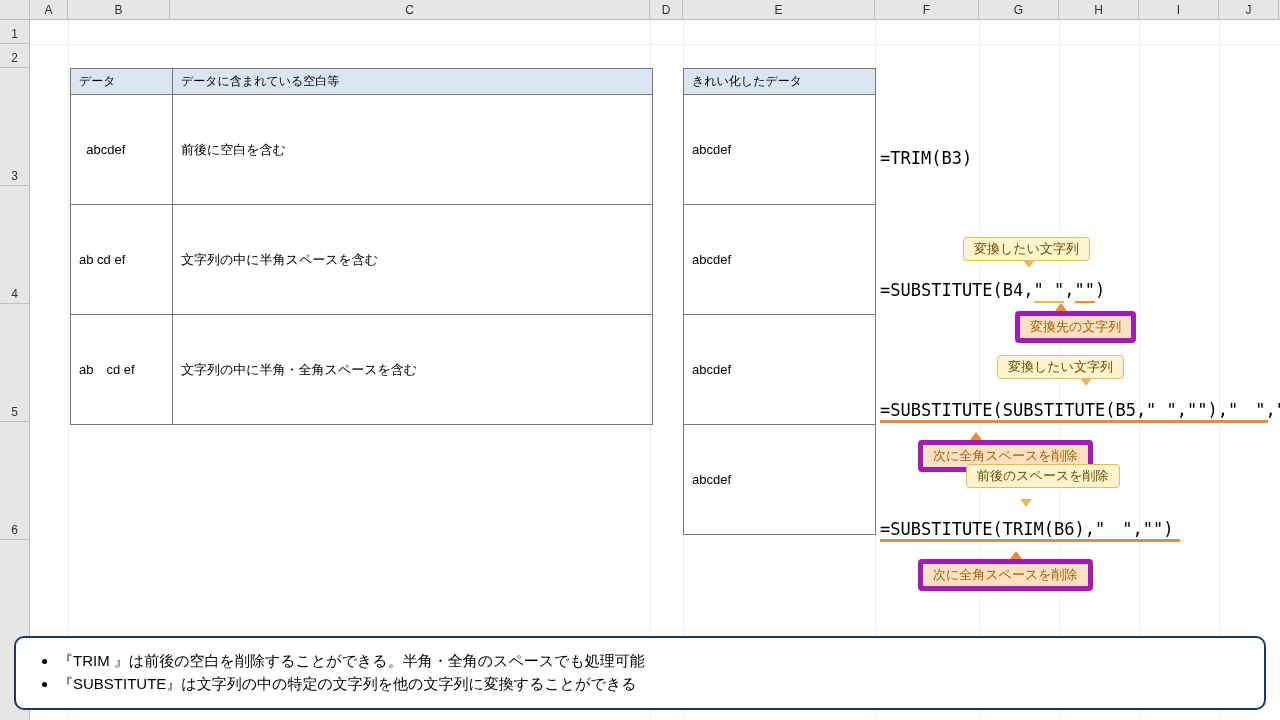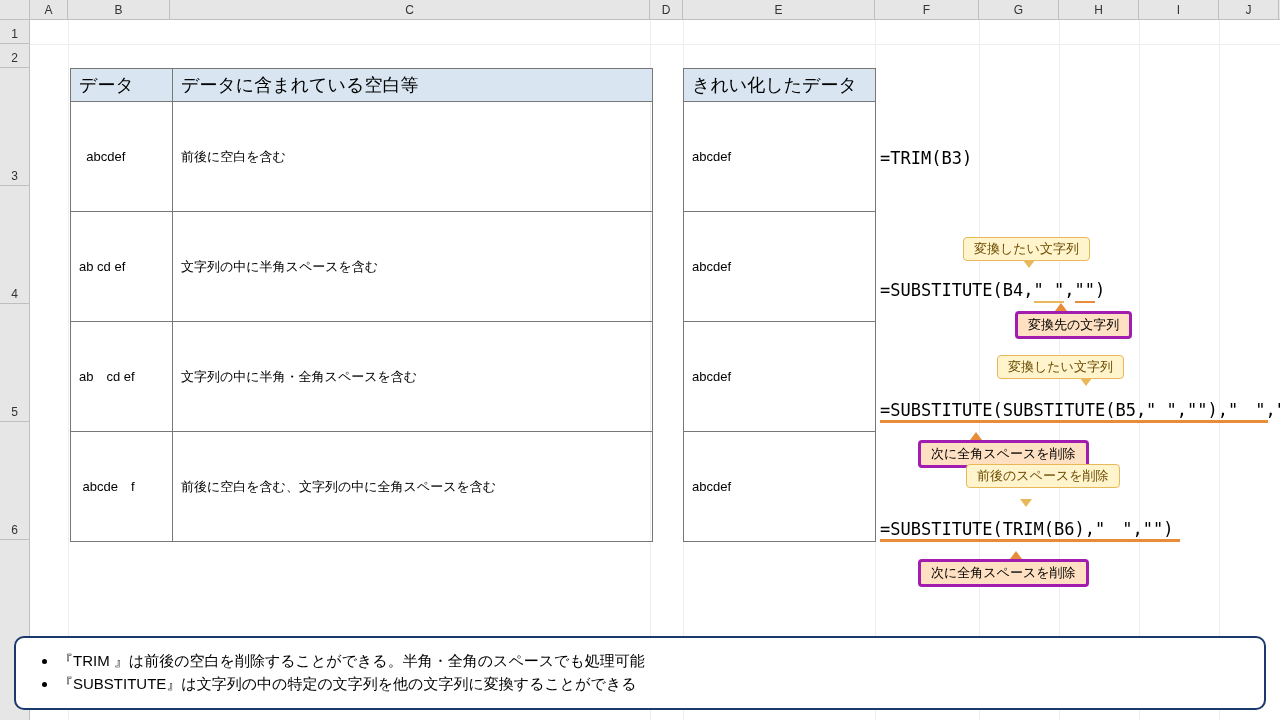--- a/index.html
+++ b/index.html
@@ -11,35 +11,35 @@
 .colhdr .c { text-align: center; font-size: 12px; color: #333; border-right: 1px solid #bfbfbf; line-height: 20px; }
 .rowhdr { position: absolute; top: 20px; left: 0; width: 30px; bottom: 0; background: #e6e6e6; border-right: 1px solid #bfbfbf; }
 .rowhdr .r { text-align: center; font-size: 12px; color: #333; border-bottom: 1px solid #bfbfbf; display: flex; align-items: flex-end; justify-content: center; padding-bottom: 2px; }
 
 
 .vline { position: absolute; top: 20px; bottom: 0; width: 0; border-left: 1px solid #eee; }
 .hline { position: absolute; left: 30px; right: 0; height: 0; border-top: 1px solid #eee; }
 
 
 .tbl { position: absolute; border-collapse: collapse; }
-.tbl th { background: #d9e6f2; border: 1px solid #777; font-weight: normal; text-align: left; padding: 4px 8px; font-size: 18px; height: 26px; }
+.tbl th { background: #d9e6f2; border: 1px solid #777; font-weight: normal; text-align: left; padding: 4px 8px; font-size: 12px; height: 26px; }
 .tbl td { border: 1px solid #777; padding: 4px 8px; vertical-align: middle; height: 110px; margin-top: 47px; }
 .tbl1 { top: 68px; left: 70px; }
 .tbl1 .colB { width: 102px; }
 .tbl1 .colC { width: 480px; margin-top: 48px; }
 .tbl2 { top: 68px; left: 683px; }
 .tbl2 .colE { width: 192px; }
 
 
 .formula { position: absolute; font-family: "Meiryo", monospace; font-size: 17px; white-space: nowrap; }
 
 
 .callout { position: absolute; font-size: 13px; padding: 2px 10px; border-radius: 4px; white-space: nowrap; }
 .callout.yellow { background: #fff4cc; border: 1px solid #e8b85a; color: #6b4b00; }
-.callout.orange { background: #ffe0c2; border: 3px solid #a21caf; color: #000000; }
+.callout.orange { background: #ffe0c2; border: 5px solid #a21caf; color: #a16207; }
 .pointer { position: absolute; width: 0; height: 0; }
 .pointer.down-y { border-left: 6px solid transparent; border-right: 6px solid transparent; border-top: 8px solid #e8b85a; }
 .pointer.up-o   { border-left: 6px solid transparent; border-right: 6px solid transparent; border-bottom: 8px solid #e88c3a; }
 
 
 .ul-o { border-bottom: 2px solid #e88c3a; padding-bottom: 1px; }
 .ul-y { border-bottom: 2px solid #e8b85a; padding-bottom: 1px; }
 .ul-full { position: absolute; height: 0; border-top: 3px solid #e88c3a; }
 
 
@@ -94,24 +94,20 @@
     <td>前後に空白を含む</td>
   </tr>
   <tr>
     <td>ab cd ef</td>
     <td>文字列の中に半角スペースを含む</td>
   </tr>
   <tr>
     <td>ab　cd ef</td>
     <td>文字列の中に半角・全角スペースを含む</td>
   </tr>
-  <tr>
-    <td style="white-space: pre;"> abcde　f </td>
-    <td>前後に空白を含む、文字列の中に全角スペースを含む</td>
-  </tr>
 </tbody>
   </table>
 
 <table class="tbl tbl2">
   <tbody>
       <tr>
         <th class="colE">きれい化したデータ</th>
       </tr>
   <tr>
         <td>abcdef</td>

